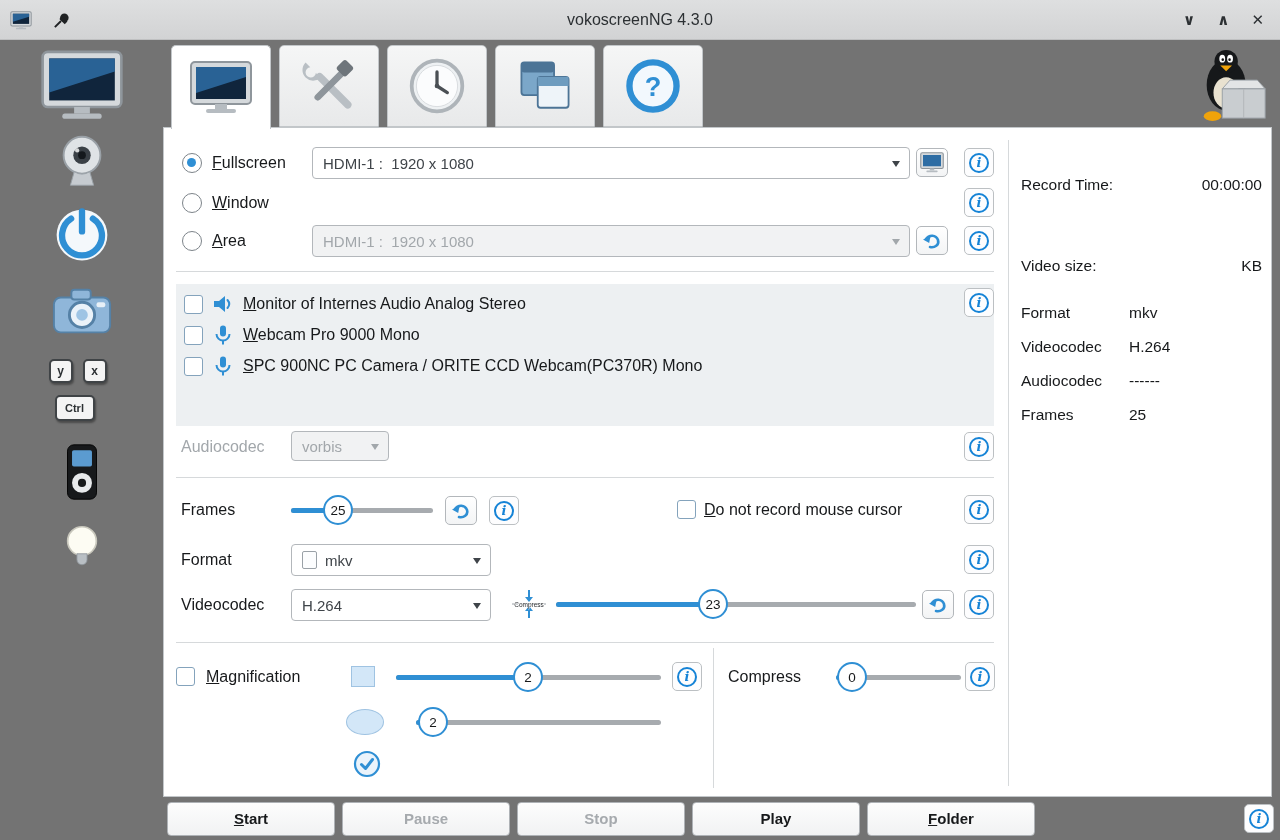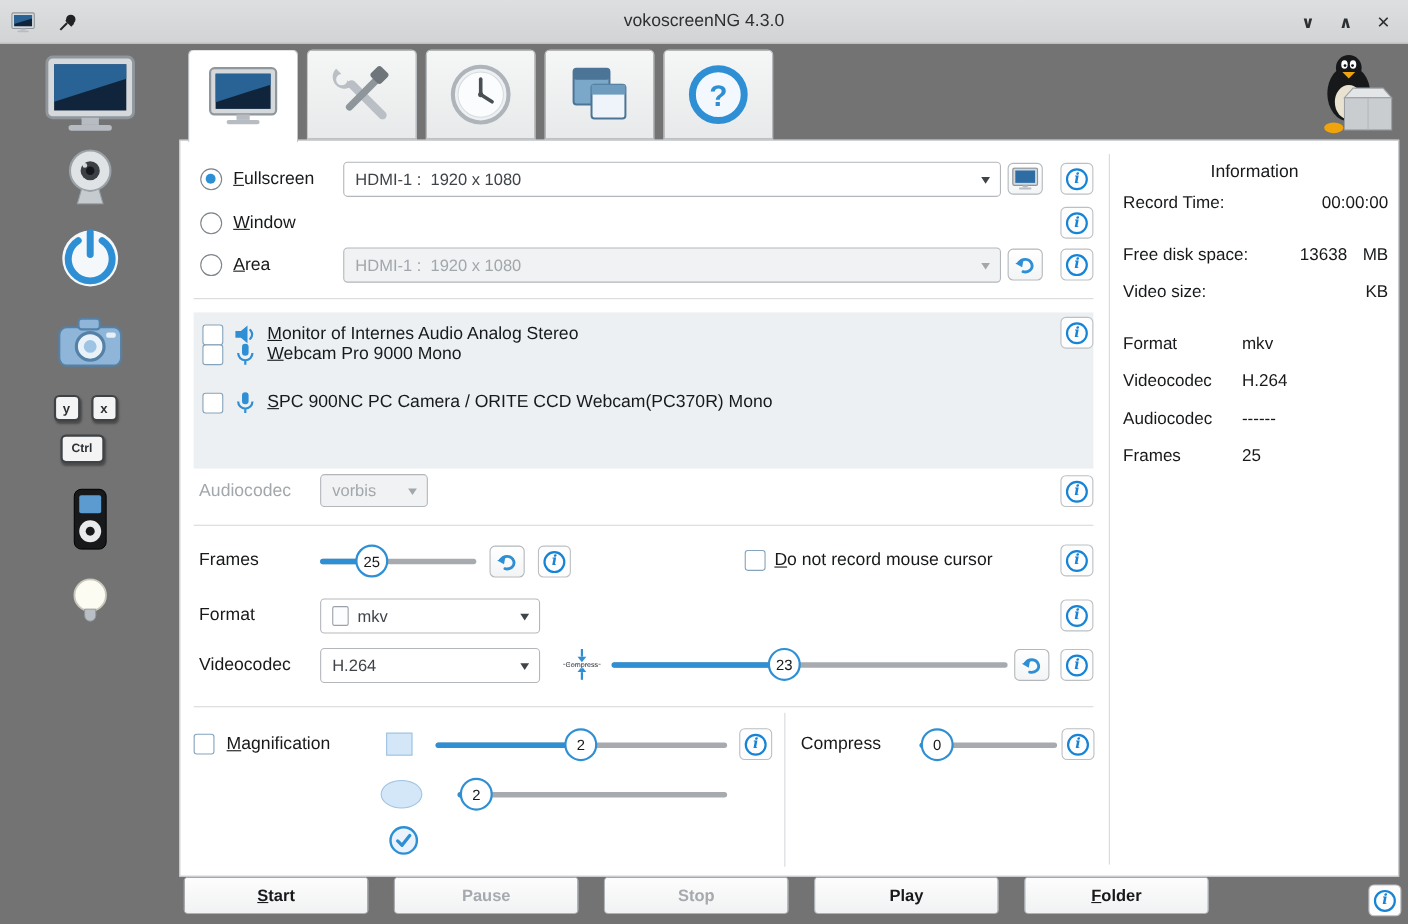--- a/index.html
+++ b/index.html
@@ -60,21 +60,21 @@
   
   .ipanel{position:absolute;left:845px;top:0;width:263px;height:668px;}
   .ip-title{position:absolute;top:20px;left:0;right:0;text-align:center;font-size:16px;color:#17191b;}
   .ip-row{position:absolute;left:12px;right:10px;display:flex;font-size:15.5px;color:#17191b;}
   .ip-sp{flex:1;}
   .ip-unit{margin-left:14px;}
   .ip-row2{position:absolute;left:12px;display:flex;font-size:15.5px;color:#17191b;}
   .ip-l2{width:108px;flex:0 0 auto;}
 
   
-  .bottombar{position:absolute;left:163px;top:797px;width:1117px;height:43px;display:flex;align-items:flex-start;gap:23px;padding-left:4px;}
+  .bottombar{position:absolute;left:163px;top:797px;width:1117px;height:43px;display:flex;align-items:center;gap:7px;padding-left:4px;}
   .bbtn{width:168px;height:34px;border:1px solid #aeb2b6;border-radius:4px;background:linear-gradient(#fdfdfd,#f1f2f3);font-family:inherit;font-size:15px;font-weight:bold;color:#17191b;}
   .bbtn.dis{color:#a6aaae;}
   .bb-info{right:6px;top:7px;left:auto;}
   u{text-decoration:underline;}
 </style>
 </head>
 <body>
 
 <div class="window">
 
@@ -262,21 +262,21 @@
 
     <div class="audio-box">
       <div class="arow" style="top:8px">
         <span class="cbx"></span>
         <svg width="22" height="22" viewBox="0 0 22 22">
           <polygon points="2,8 7,8 13,3 13,19 7,14 2,14" fill="#2f8fd4"></polygon>
           <path d="M15.5 7 Q19 11 15.5 15" fill="none" stroke="#2f8fd4" stroke-width="2" stroke-linecap="round"></path>
         </svg>
         <span class="lbl2"><u>M</u>onitor of Internes Audio Analog Stereo</span>
       </div>
-      <div class="arow" style="top:26px">
+      <div class="arow" style="top:39px">
         <span class="cbx"></span>
         <svg width="22" height="22" viewBox="0 0 22 22">
           <rect x="8" y="1.5" width="6" height="11" rx="3" fill="#2f8fd4"></rect>
           <path d="M4.5 10 a6.5 6.5 0 0 0 13 0" fill="none" stroke="#2f8fd4" stroke-width="2"></path>
           <line x1="11" y1="17" x2="11" y2="20.5" stroke="#2f8fd4" stroke-width="2"></line>
         </svg>
         <span class="lbl2"><u>W</u>ebcam Pro 9000 Mono</span>
       </div>
       <div class="arow" style="top:70px">
         <span class="cbx"></span>
@@ -394,31 +394,24 @@
       <div class="fill" style="width:16px"></div>
       <div class="handle" style="left:1px">0</div>
     </div>
     <span class="info-btn" style="left:801px;top:534px">
         <span class="i-circ">i</span>
       </span>
 
     <div class="sep-v" style="left:844px;top:12px;height:646px"></div>
 
     <div class="ipanel">
-      <div class="ip-title">Information</div>
       <div class="ip-row" style="top:48px">
         <span>Record Time:</span>
         <span class="ip-sp"></span>
         <span>00:00:00</span>
-      </div>
-      <div class="ip-row" style="top:95px">
-        <span>Free disk space:</span>
-        <span class="ip-sp"></span>
-        <span>13638</span>
-        <span class="ip-unit">MB</span>
       </div>
       <div class="ip-row" style="top:129px">
         <span>Video size:</span>
         <span class="ip-sp"></span>
         <span class="ip-unit">KB</span>
       </div>
       <div class="ip-row2" style="top:176px">
         <span class="ip-l2">Format</span>
         <span>mkv</span>
       </div>

